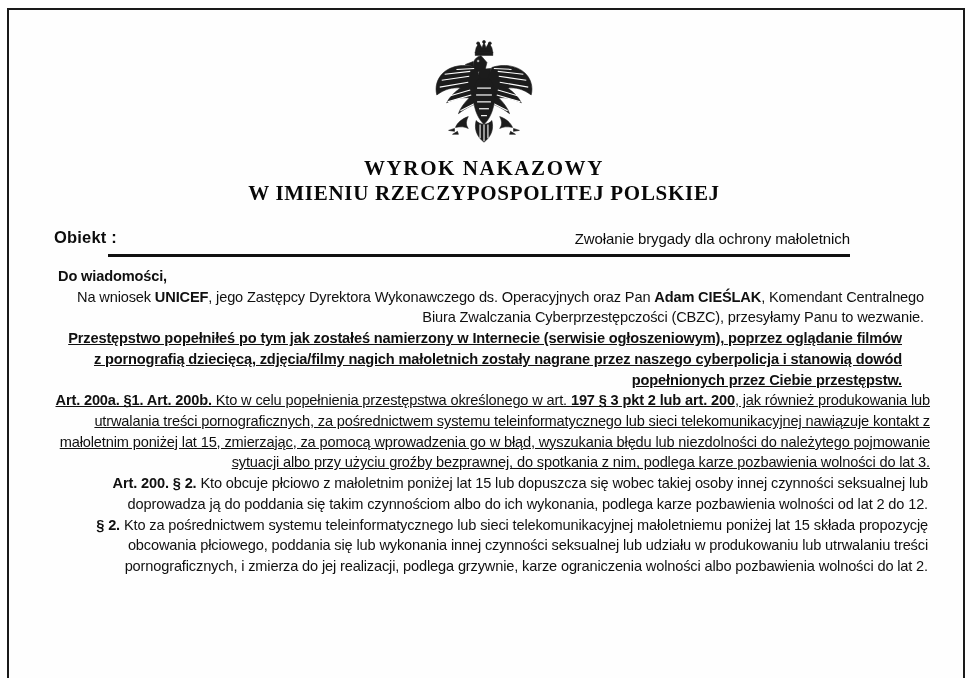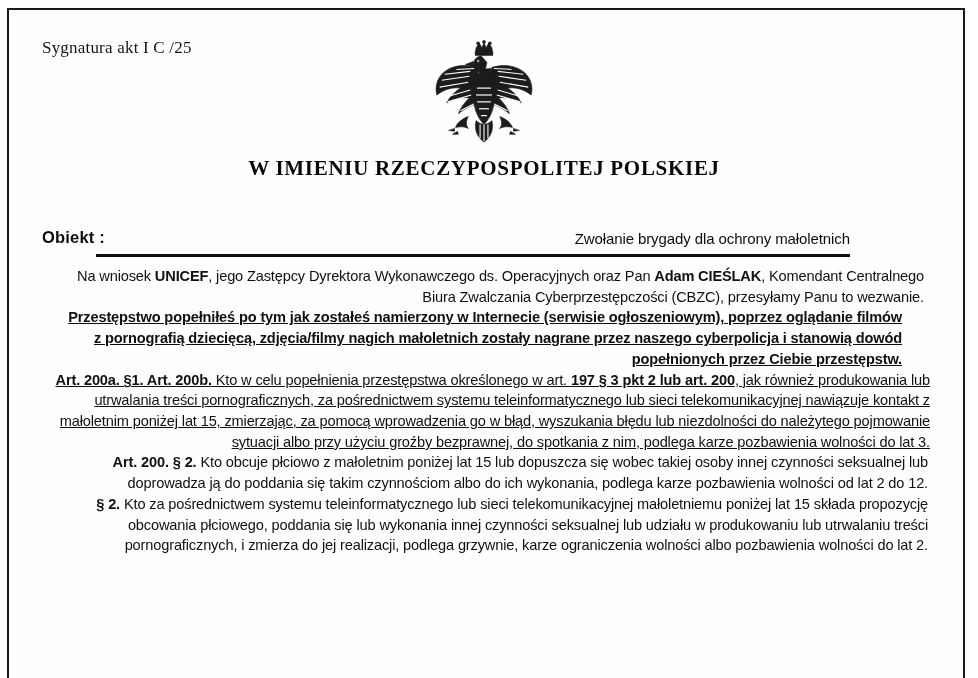--- a/index.html
+++ b/index.html
@@ -87,21 +87,21 @@
   }
   .title-line2 {
     font-size: 21px;
     letter-spacing: .7px;
     line-height: 1.18;
   }
 
   
   .obiekt-row {
     position: absolute;
-    left: 0;
+    left: 12px;
     right: 0;
     top: 206px;
     height: 38px;
   }
   .obiekt-label {
     position: absolute;
     left: 24px;
     top: 2px;
     font-size: 16.5px;
     font-weight: bold;
@@ -156,21 +156,20 @@
   .p-art200a   { padding: 0 2px; text-decoration: underline; }
   .p-art200    { padding: 0 4px; }
 </style>
 </head>
 <body>
 
 <div class="page">
   <div class="frame">
     <div class="inner">
 
-      <div class="sygnatura">Sygnatura akt I C /25</div>
 
       <div class="emblem-wrap">
         <svg class="emblem" viewBox="0 0 120 122" aria-hidden="true">
           <g fill="#1c1c1c" stroke="#1c1c1c" stroke-width="0.6">
 
             <path d="M52 14 l3 -5 3 5 2 -6 2 6 3 -5 3 5 1 5 h-18 z"></path>
             <rect x="51" y="18.5" width="18" height="3.2"></rect>
             <circle cx="54" cy="9.5" r="1.5"></circle>
             <circle cx="60" cy="8" r="1.5"></circle>
             <circle cx="66" cy="9.5" r="1.5"></circle>
@@ -224,31 +223,33 @@
             <path d="M76 84 C82 86 87 90 89 95 C84 94 80 94 76 96 C79 92 78 88 76 84 Z"></path>
             <path d="M30 96 l-6 2 l6 1 z"></path>
             <path d="M90 96 l6 2 l-6 1 z"></path>
             <path d="M33 99 l-5 3 l6 0 z"></path>
             <path d="M87 99 l5 3 l-6 0 z"></path>
           </g>
         </svg>
       </div>
 
       <div class="title-block">
+        <div class="title-line1">WYROK  NAKAZOWY</div>
         <div class="title-line2">W IMIENIU RZECZYPOSPOLITEJ POLSKIEJ</div>
       </div>
 
       <div class="obiekt-row">
         <div class="obiekt-label">Obiekt :</div>
         <div class="obiekt-value">Zwołanie brygady dla ochrony małoletnich</div>
         <div class="obiekt-rule"></div>
       </div>
 
       <div class="body-area">
 
+        <p class="para p-do">Do wiadomości,</p>
 
         <p class="para center p-wniosek gap-md"><span>Na wniosek </span><span class="bold">UNICEF</span><span>, jego Zastępcy Dyrektora Wykonawczego ds. Operacyjnych oraz Pan </span><span class="bold">Adam CIEŚLAK</span><span>, Komendant Centralnego Biura Zwalczania Cyberprzestępczości (CBZC), przesyłamy Panu to wezwanie.</span></p>
 
 
         <p class="para center p-przest gap-md"><span class="bold">Przestępstwo popełniłeś po tym jak zostałeś namierzony w Internecie (serwisie ogłoszeniowym), poprzez oglądanie filmów z pornografią dziecięcą, zdjęcia/filmy nagich małoletnich zostały nagrane przez naszego cyberpolicja i stanowią dowód popełnionych przez Ciebie przestępstw.</span></p>
 
         <p class="para center p-art200a gap-lg"><span class="bold">Art. 200a. §1. Art. 200b.</span><span> Kto w celu popełnienia przestępstwa określonego w art. </span><span class="bold">197 § 3 pkt 2 lub art. 200</span><span>, jak również produkowania lub utrwalania treści pornograficznych, za pośrednictwem systemu teleinformatycznego lub sieci telekomunikacyjnej nawiązuje kontakt z małoletnim poniżej lat 15, zmierzając, za pomocą wprowadzenia go w błąd, wyszukania błędu lub niezdolności do należytego pojmowanie sytuacji albo przy użyciu groźby bezprawnej, do spotkania z nim, podlega karze pozbawienia wolności do lat 3.</span></p>
 
         <p class="para center p-art200 gap-lg"><span class="bold">Art. 200. § 2.</span><span> Kto obcuje płciowo z małoletnim poniżej lat 15 lub dopuszcza się wobec takiej osoby innej czynności seksualnej lub doprowadza ją do poddania się takim czynnościom albo do ich wykonania, podlega karze pozbawienia wolności od lat 2 do 12.</span></p>
 

